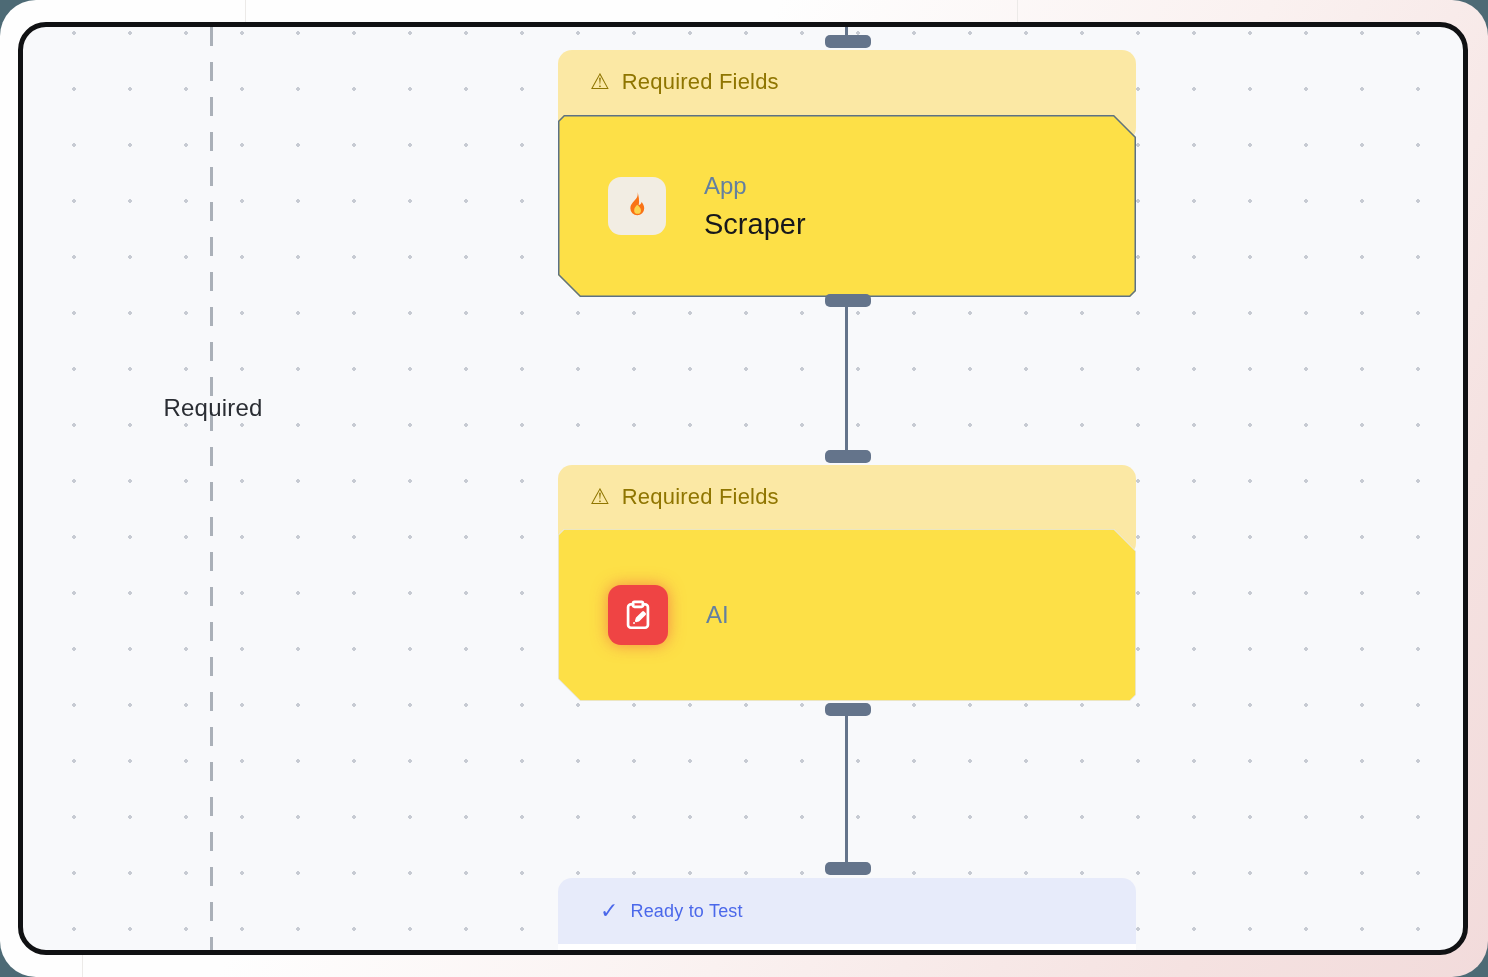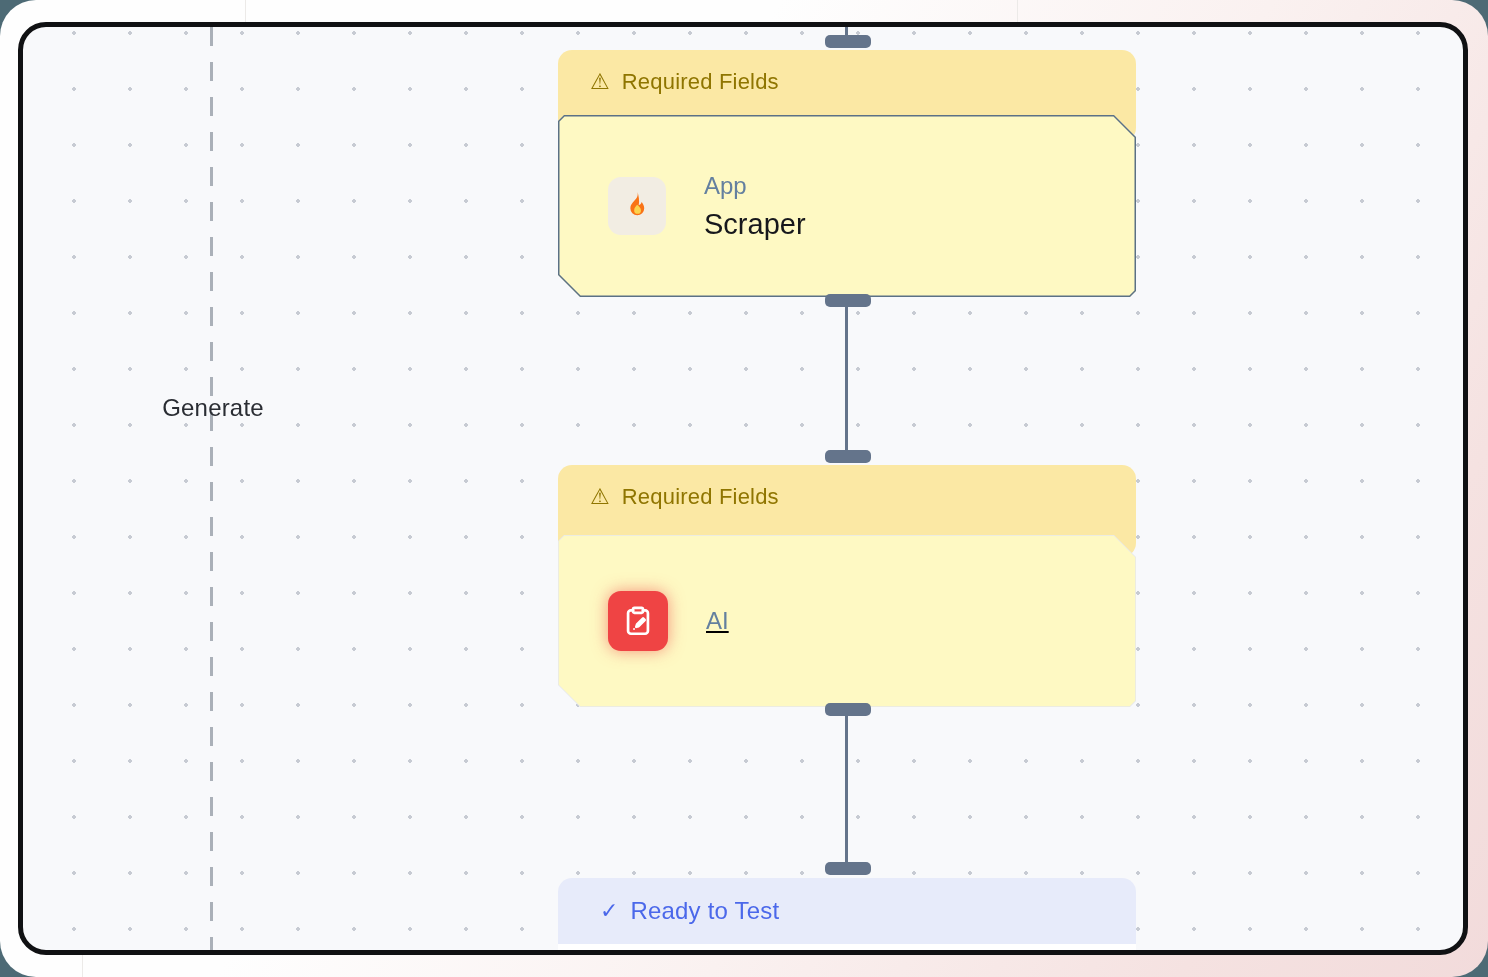--- a/index.html
+++ b/index.html
@@ -58,21 +58,21 @@
   }
   .node-header.warning{ background:var(--warning-header-bg,#fbe8a4); }
   .node-header .header-row{
     display:flex; align-items:center; height:64px; padding-left:32px; gap:12px;
   }
   .warning .header-row{ color:var(--warning-text,#8f7500); }
   .status-icon{ font-size:22px; line-height:1; }
   .status-text{ font-size:22px; font-weight:400; letter-spacing:.2px; }
 
   .node-body{
-    position:absolute; left:0; width:100%; background:#fef9c3;
+    position:absolute; left:0; width:100%; background:#fde047;
     clip-path:polygon(6px 0, calc(100% - 22px) 0, 100% 22px, 100% calc(100% - 6px),
                       calc(100% - 6px) 100%, 22px 100%, 0 calc(100% - 22px), 0 6px);
   }
   .node-body .outline{ position:absolute; inset:0; pointer-events:none; }
   .node-body .content{
     position:relative; display:flex; align-items:center; height:100%;
     padding-left:50px; gap:38px;
   }
   .tile{
     width:58px; height:58px; border-radius:13px;
@@ -82,51 +82,51 @@
   .tile.ai{
     width:60px; height:60px; background:var(--ai-icon-bg,#ef4444);
     box-shadow:0 0 16px rgba(239,68,68,.55);
   }
   .labels .category{ font-size:24px; color:var(--category-text,#64809f); }
   .labels .title{ font-size:29px; color:var(--title-text,#17181c); font-weight:500; margin-top:8px; }
 
   #node-scraper{ top:23px; height:247px; }
   #node-scraper .node-body{ top:65px; height:182px; }
   #node-generate{ top:438px; height:238px; }
-  #node-generate .node-body{ top:70px; height:172px;
-    filter:drop-shadow(0 3px 8px rgba(100,116,139,.18));text-decoration:underline; }
+  #node-generate .node-body{ top:64px; height:172px;
+    filter:drop-shadow(0 3px 8px rgba(100,116,139,.18)); }
 
   
   #node-ready{ top:851px; height:90px; }
   #node-ready .ready-header{
     position:absolute; left:0; top:0; width:100%; height:66px;
     background:var(--ready-header-bg,#e7ebfa); border-radius:14px 14px 0 0;
     display:flex; align-items:center; padding-left:42px; gap:12px;
     color:var(--ready-text,#4b68ea);
   }
-  #node-ready .ready-header .status-text{ font-size:24px; font-weight:500; }
+  #node-ready .ready-header .status-text{ font-size:18px; font-weight:500; }
   #node-ready .ready-body{
     position:absolute; left:0; top:66px; width:100%; height:24px; background:#fff;
   }
 </style>
 </head>
 <body>
 
 <div class="page-card">
   <div class="bg-line top" style="left:245px"></div>
   <div class="bg-line top" style="left:1017px"></div>
   <div class="bg-line bottom" style="left:82px"></div>
 </div>
 
 <div class="canvas-frame">
   <div class="canvas-inner">
     <div class="dot-grid"></div>
 
     <div class="divider"></div>
-    <div class="divider-label">Generate</div>
+    <div class="divider-label">Required</div>
 
     <div class="edge" style="left:822px; top:0; height:10px"></div>
     <div class="handle" style="left:802px; top:8px"></div>
 
     <div class="node" id="node-scraper">
       <div class="node-header warning">
         <div class="header-row">
           <span class="status-icon">⚠</span>
           <span class="status-text">Required Fields</span>
         </div>

